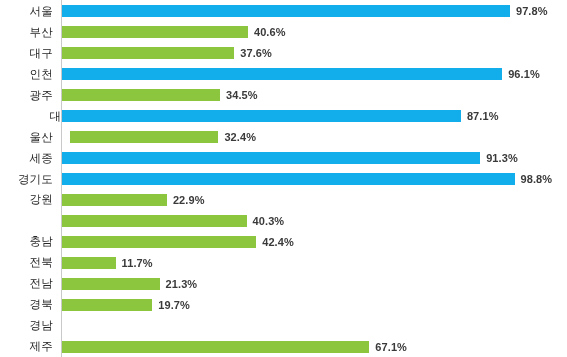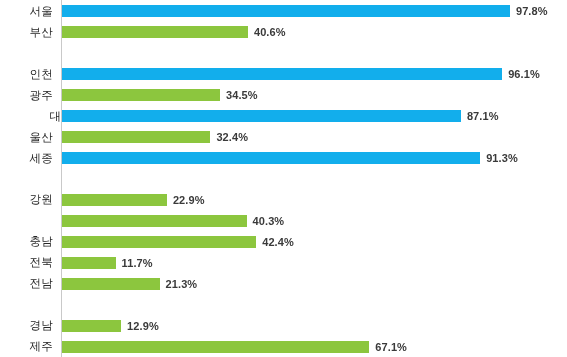--- a/index.html
+++ b/index.html
@@ -101,20 +101,27 @@
             <div class="val-label" style="left: 453.924px; top: 3.47059px;">97.8%</div>
           </div>
         </div>
         <div class="row" style="top: 21.9412px; height: 20.9412px;">
           <div class="cat-label" style="height: 20.9412px; line-height: 20.9412px;">부산</div>
           <div class="bar-wrap" style="height: 20.9412px;">
             <div class="bar green" style="width: 185.948px; background: rgb(140, 198, 62); top: 4.47059px;"></div>
             <div class="val-label" style="left: 191.948px; top: 3.47059px;">40.6%</div>
           </div>
         </div>
+        <div class="row" style="top: 42.8824px; height: 20.9412px;">
+          <div class="cat-label" style="height: 20.9412px; line-height: 20.9412px;">대구</div>
+          <div class="bar-wrap" style="height: 20.9412px;">
+            <div class="bar green" style="width: 172.208px; background: rgb(140, 198, 62); top: 4.47059px;"></div>
+            <div class="val-label" style="left: 178.208px; top: 3.47059px;">37.6%</div>
+          </div>
+        </div>
         <div class="row" style="top: 63.8235px; height: 20.9412px;">
           <div class="cat-label" style="height: 20.9412px; line-height: 20.9412px;">인천</div>
           <div class="bar-wrap" style="height: 20.9412px;">
             <div class="bar blue" style="width: 440.138px; background: rgb(18, 174, 236); top: 4.47059px;"></div>
             <div class="val-label" style="left: 446.138px; top: 3.47059px;">96.1%</div>
           </div>
         </div>
         <div class="row" style="top: 84.7647px; height: 20.9412px;">
           <div class="cat-label" style="height: 20.9412px; line-height: 20.9412px;">광주</div>
           <div class="bar-wrap" style="height: 20.9412px;">
@@ -124,32 +131,39 @@
         </div>
         <div class="row" style="top: 105.706px; height: 20.9412px;">
           <div class="cat-label" style="height: 20.9412px; line-height: 20.9412px; padding-left: 20px;">대전</div>
           <div class="bar-wrap" style="height: 20.9412px;">
             <div class="bar blue" style="width: 398.918px; background: rgb(18, 174, 236); top: 4.47059px;"></div>
             <div class="val-label" style="left: 404.918px; top: 3.47059px;">87.1%</div>
           </div>
         </div>
         <div class="row" style="top: 126.647px; height: 20.9412px;">
           <div class="cat-label" style="height: 20.9412px; line-height: 20.9412px;">울산</div>
-          <div class="bar-wrap" style="height: 20.9412px;">
+          <div class="bar-wrap" style="height: 20.9412px; margin-left: 8px;">
             <div class="bar green" style="width: 148.392px; background: rgb(140, 198, 62); top: 4.47059px;"></div>
             <div class="val-label" style="left: 154.392px; top: 3.47059px;">32.4%</div>
           </div>
         </div>
         <div class="row" style="top: 147.588px; height: 20.9412px;">
           <div class="cat-label" style="height: 20.9412px; line-height: 20.9412px;">세종</div>
           <div class="bar-wrap" style="height: 20.9412px;">
             <div class="bar blue" style="width: 418.154px; background: rgb(18, 174, 236); top: 4.47059px;"></div>
             <div class="val-label" style="left: 424.154px; top: 3.47059px;">91.3%</div>
           </div>
         </div>
+        <div class="row" style="top: 168.529px; height: 20.9412px;">
+          <div class="cat-label" style="height: 20.9412px; line-height: 20.9412px;">경기도</div>
+          <div class="bar-wrap" style="height: 20.9412px;">
+            <div class="bar blue" style="width: 452.504px; background: rgb(18, 174, 236); top: 4.47059px;"></div>
+            <div class="val-label" style="left: 458.504px; top: 3.47059px;">98.8%</div>
+          </div>
+        </div>
         <div class="row" style="top: 189.471px; height: 20.9412px;">
           <div class="cat-label" style="height: 20.9412px; line-height: 20.9412px;">강원</div>
           <div class="bar-wrap" style="height: 20.9412px;">
             <div class="bar green" style="width: 104.882px; background: rgb(140, 198, 62); top: 4.47059px;"></div>
             <div class="val-label" style="left: 110.882px; top: 3.47059px;">22.9%</div>
           </div>
         </div>
         <div class="row" style="top: 210.412px; height: 20.9412px;">
           <div class="cat-label" style="height: 20.9412px; line-height: 20.9412px; margin-left: 32px;">충북</div>
           <div class="bar-wrap" style="height: 20.9412px;">
@@ -171,26 +185,29 @@
             <div class="val-label" style="left: 59.586px; top: 3.47059px;">11.7%</div>
           </div>
         </div>
         <div class="row" style="top: 273.235px; height: 20.9412px;">
           <div class="cat-label" style="height: 20.9412px; line-height: 20.9412px;">전남</div>
           <div class="bar-wrap" style="height: 20.9412px;">
             <div class="bar green" style="width: 97.554px; background: rgb(140, 198, 62); top: 4.47059px;"></div>
             <div class="val-label" style="left: 103.554px; top: 3.47059px;">21.3%</div>
           </div>
         </div>
+        <div class="row" style="top: 294.176px; height: 20.9412px;">
+          <div class="cat-label" style="height: 20.9412px; line-height: 20.9412px;">경북</div>
+          <div class="bar-wrap" style="height: 20.9412px;">
+            <div class="bar green" style="width: 90.226px; background: rgb(140, 198, 62); top: 4.47059px;"></div>
+            <div class="val-label" style="left: 96.226px; top: 3.47059px;">19.7%</div>
+          </div>
+        </div>
         <div class="row" style="top: 315.118px; height: 20.9412px;">
           <div class="cat-label" style="height: 20.9412px; line-height: 20.9412px;">경남</div>
-          <div class="bar-wrap" style="height: 20.9412px;">
-            <div class="bar green" style="width: 59.082px; background: rgb(140, 198, 62); top: 4.47059px;"></div>
-            <div class="val-label" style="left: 65.082px; top: 3.47059px;">12.9%</div>
-          </div>
         </div>
         <div class="row" style="top: 336.059px; height: 20.9412px;">
           <div class="cat-label" style="height: 20.9412px; line-height: 20.9412px;">제주</div>
           <div class="bar-wrap" style="height: 20.9412px;">
             <div class="bar green" style="width: 307.318px; background: rgb(140, 198, 62); top: 4.47059px;"></div>
             <div class="val-label" style="left: 313.318px; top: 3.47059px;">67.1%</div>
           </div>
         </div>
       </div>
   </div>

